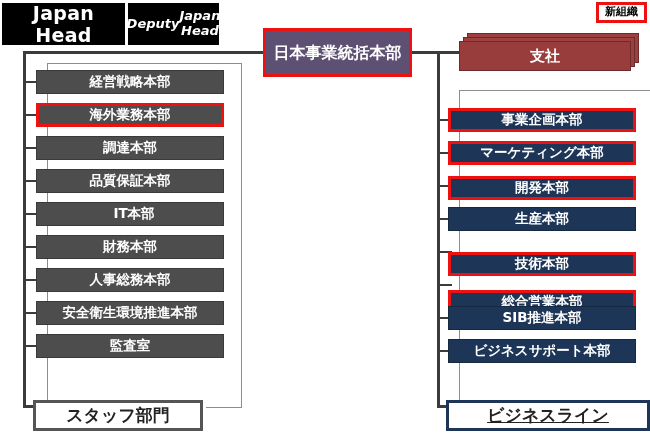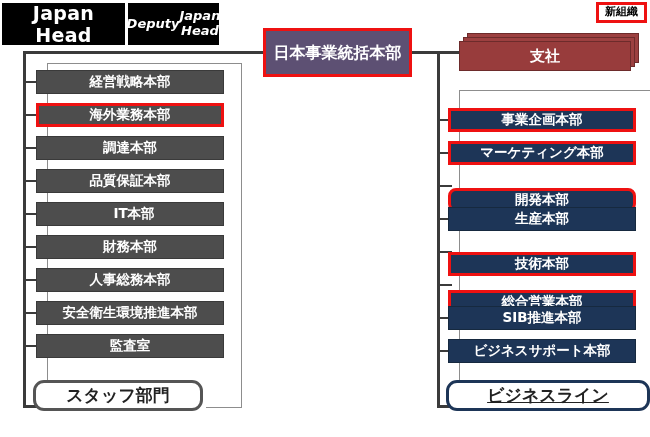--- a/index.html
+++ b/index.html
@@ -76,26 +76,25 @@
     z-index:4;
   }
   .gray{background:#4d4d4d;border:1px solid #3a3a3a;}
   .navy{background:#1d3557;border:1px solid #16293f;}
   .hl{border:3px solid #ee1111;}
   .left-col .ubox{left:36px;width:188px;}
   .right-col .ubox{left:448px;width:188px;}
 
   
   .foot{
-    position:absolute;height:31px;top:380px;
+    position:absolute;height:31px;top:400px;
     display:flex;align-items:center;justify-content:center;
     background:#ffffff;box-sizing:border-box;
     font-weight:bold;font-size:17px;color:#222222;
     z-index:4;
-    border-radius:11px;
   }
   #foot-left{left:33px;width:170px;border:3px solid #555555;}
   #foot-right{left:446px;width:204px;border:3px solid #1d3557;text-decoration:underline;}
 </style>
 </head>
 <body>
 
 <div id="root">
 
   <div class="hdr" id="hdr-jp">
@@ -192,21 +191,21 @@
   <div class="ln" style="left:437px;top:317px;width:15px;height:2px;"></div>
   <div class="ln" style="left:437px;top:350px;width:15px;height:2px;"></div>
 
   <div class="right-col">
     <div class="ubox navy hl" style="top:108px;">
       <span>事業企画本部</span>
     </div>
     <div class="ubox navy hl" style="top:141px;">
       <span>マーケティング本部</span>
     </div>
-    <div class="ubox navy hl" style="top:188px;border-radius:8px;">
+    <div class="ubox navy hl" style="top:176px;">
       <span>開発本部</span>
     </div>
     <div class="ubox navy" style="top:207px;">
       <span>生産本部</span>
     </div>
     <div class="ubox navy hl" style="top:252px;">
       <span>技術本部</span>
     </div>
     <div class="ubox navy hl" style="top:290px;">
       <span>総合営業本部</span>

